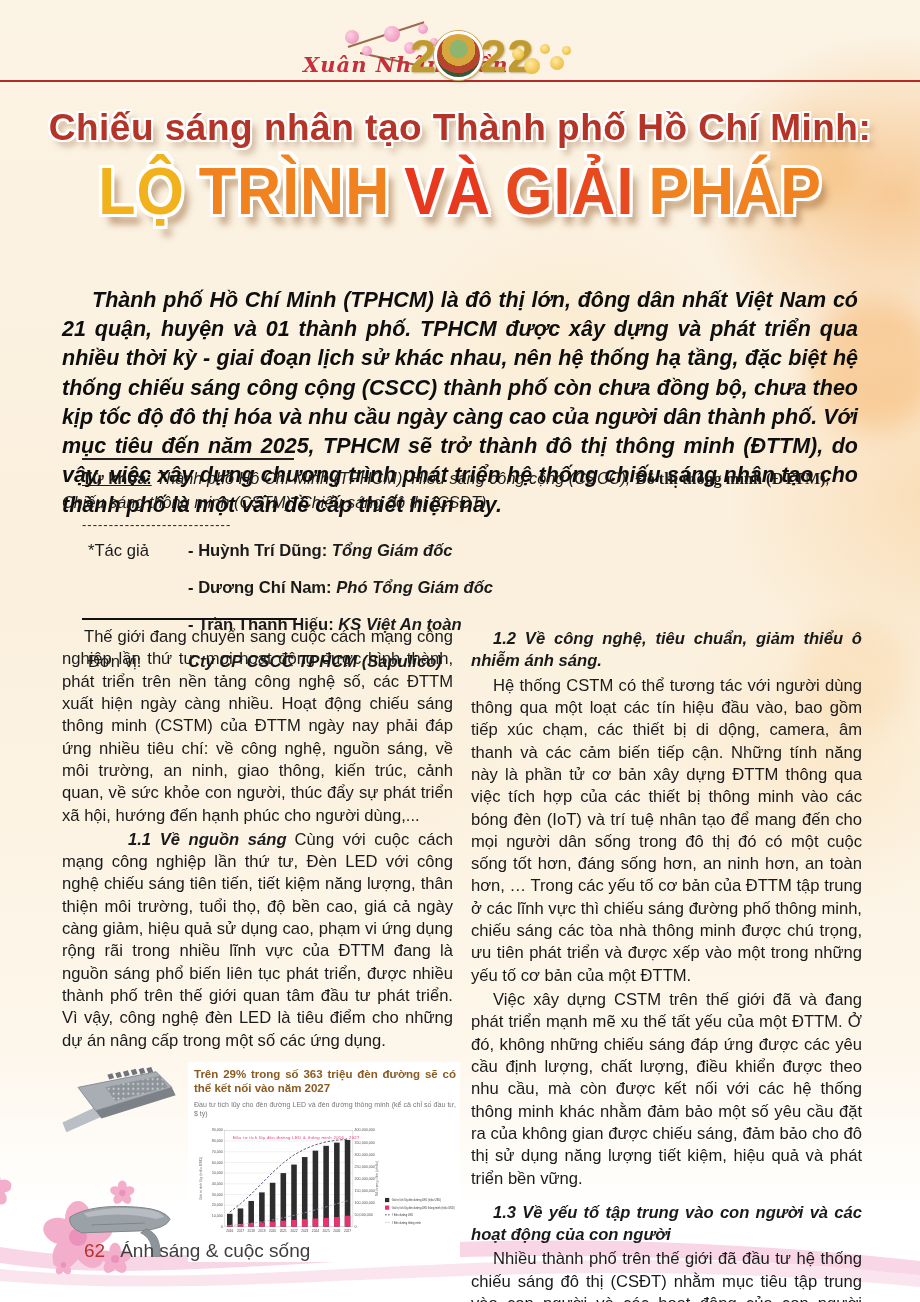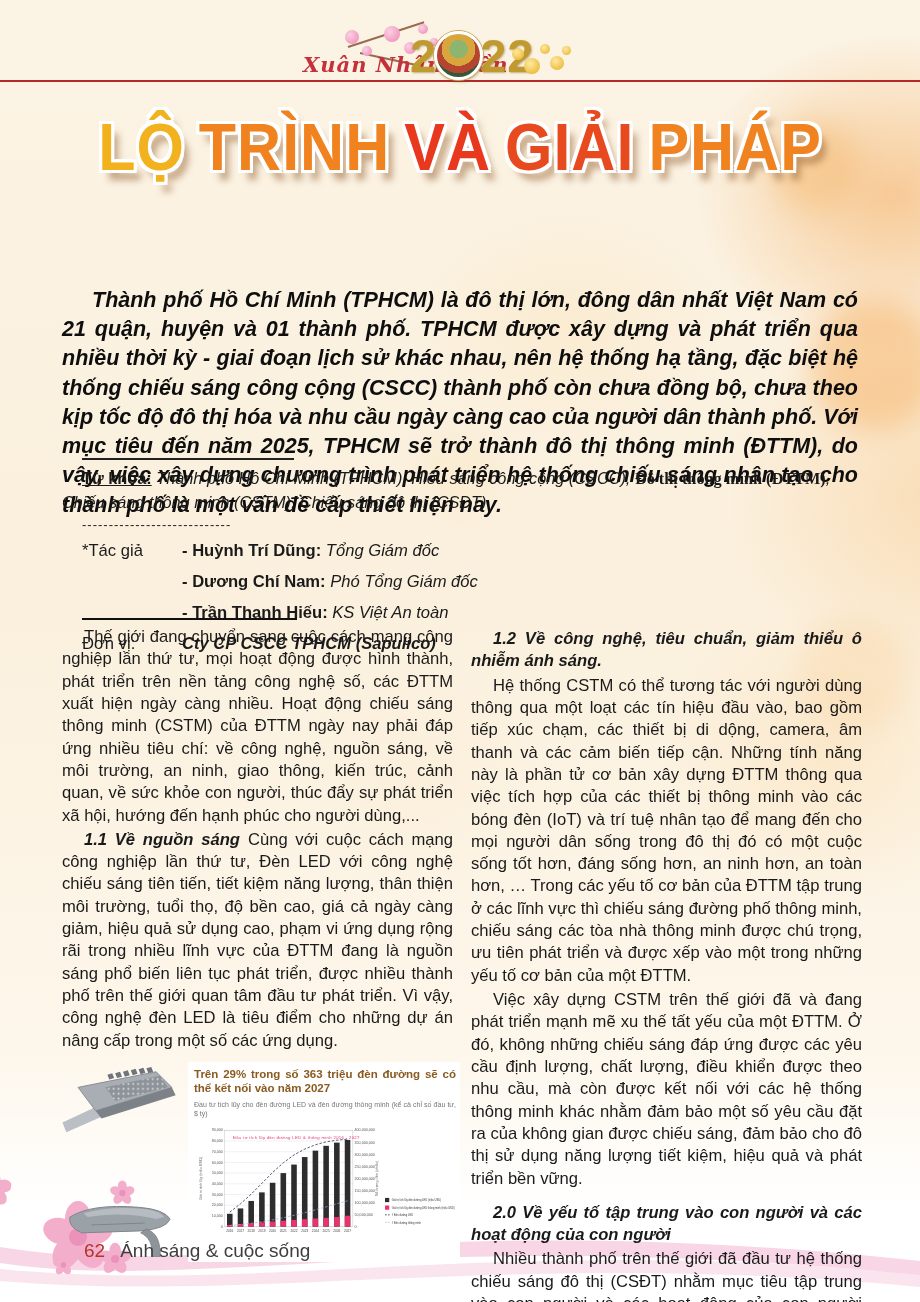--- a/index.html
+++ b/index.html
@@ -49,32 +49,32 @@
 
   
   .meta{position:absolute;left:62px;top:458px;width:796px;z-index:2;font-size:16.3px;}
   .meta .rule{width:212px;height:2px;background:#222;margin:0 0 7px 20px;}
   .kw{line-height:1.45;}
   .kw-indent{display:inline-block;width:20px;}
   .kw-label{font-weight:bold;text-decoration:underline;}
   .kw-italic{font-style:italic;}
   .kw-bold{font-weight:bold;font-family:Liberation Serif, serif;}
   .dashes{margin:3px 0 8px 20px;font-size:13px;letter-spacing:1px;color:#222;}
-  .authors{display:grid;grid-template-columns:100px auto;row-gap:8px;margin-left:20px;font-size:16.6px;line-height:1.38;}
+  .authors{display:grid;grid-template-columns:100px auto;row-gap:14px;margin-left:26px;font-size:16.6px;line-height:1.38;}
   .a-name{font-weight:bold;}
-  .a-role{font-weight:normal;font-style:italic;}
+  .a-role{font-weight:bold;font-style:italic;}
   .unit-value{font-weight:bold;font-style:italic;}
 
   
   .columns{position:absolute;left:62px;top:616px;width:800px;display:flex;gap:18px;z-index:2;}
   .col{width:391px;font-size:16.6px;line-height:1.345;text-align:justify;}
   .col .rule{width:215px;height:2px;background:#111;margin:2px 0 6px 20px;}
   .h1x{font-weight:bold;font-size:17.2px;text-indent:20px;margin:2px 0 4px;text-align:left;}
   .col p{margin:0 0 2px;text-indent:22px;}
-  .lead{font-weight:bold;font-style:italic;margin-right:8px;}
+  .lead{font-weight:bold;font-style:italic;margin-right:8px;margin-left:44px;}
   .h-bi{font-weight:bold;font-style:italic;text-indent:22px;margin:12px 0 2px;text-align:justify;}
 
   
   .figure{display:flex;gap:8px;margin-top:10px;align-items:stretch;}
   .lights{width:118px;display:flex;flex-direction:column;justify-content:space-between;}
   .chartbox{flex:1;background:#fff;padding:5px 4px 3px 6px;}
   .chart-title{font-weight:bold;font-size:11.5px;color:#8a5a20;line-height:1.25;margin-bottom:4px;}
   .chart-sub{font-size:7px;color:#777;margin-bottom:1px;}
 
   
@@ -109,20 +109,21 @@
     </div>
     <div class="yflower" style="left:512px;top:48px;width:12px;height:12px;"></div>
     <div class="yflower" style="left:524px;top:58px;width:16px;height:16px;"></div>
     <div class="yflower" style="left:540px;top:44px;width:10px;height:10px;"></div>
     <div class="yflower" style="left:550px;top:56px;width:14px;height:14px;"></div>
     <div class="yflower" style="left:562px;top:46px;width:9px;height:9px;"></div>
   </div>
   <div class="red-rule"></div>
 
   <div class="titleblock">
+    <div class="t1">Chiếu sáng nhân tạo Thành phố Hồ Chí Minh:</div>
     <div class="t2">
       <span style="color: rgb(242, 178, 29);">LỘ</span><span style="color: rgb(240, 130, 31);">TRÌNH</span><span style="color: rgb(232, 57, 31);">VÀ</span><span style="color: rgb(232, 74, 31);">GIẢI</span><span style="color: rgb(240, 130, 32);">PHÁP</span>
     </div>
   </div>
 
   <div class="intro">Thành phố Hồ Chí Minh (TPHCM) là đô thị lớn, đông dân nhất Việt Nam có 21 quận, huyện và 01 thành phố. TPHCM được xây dựng và phát triển qua nhiều thời kỳ - giai đoạn lịch sử khác nhau, nên hệ thống hạ tầng, đặc biệt hệ thống chiếu sáng công cộng (CSCC) thành phố còn chưa đồng bộ, chưa theo kịp tốc độ đô thị hóa và nhu cầu ngày càng cao của người dân thành phố. Với mục tiêu đến năm 2025, TPHCM sẽ trở thành đô thị thông minh (ĐTTM), do vậy, việc xây dựng chương trình phát triển hệ thống chiếu sáng nhân tạo cho thành phố là một vấn đề cấp thiết hiện nay.</div>
 
   <div class="meta">
     <div class="rule"></div>
     <div class="kw">
@@ -255,21 +256,21 @@
             </svg>
         </div>
       </div>
 
     </div>
 
     <div class="col">
       <div class="h-bi">1.2  Về công nghệ, tiêu chuẩn, giảm thiểu ô nhiễm ánh sáng.</div>
       <p>Hệ thống CSTM có thể tương tác với người dùng thông qua một loạt các tín hiệu đầu vào, bao gồm tiếp xúc chạm, các thiết bị di dộng, camera, âm thanh và các cảm biến tiếp cận. Những tính năng này là phần tử cơ bản xây dựng ĐTTM thông qua việc tích hợp của các thiết bị thông minh vào các bóng đèn (IoT) và trí tuệ nhân tạo để mang đến cho mọi người dân sống trong đô thị đó có một cuộc sống tốt hơn, đáng sống hơn, an ninh hơn, an toàn hơn, … Trong các yếu tố cơ bản của ĐTTM tập trung ở các lĩnh vực thì chiếu sáng đường phố thông minh, chiếu sáng các tòa nhà thông minh được chú trọng, ưu tiên phát triển và được xếp vào một trong những yếu tố cơ bản của một ĐTTM.</p>
       <p>Việc xây dựng CSTM trên thế giới đã và đang phát triển mạnh mẽ xu thế tất yếu của một ĐTTM. Ở đó, không những chiếu sáng đáp ứng được các yêu cầu định lượng, chất lượng, điều khiển được theo nhu cầu, mà còn được kết nối với các hệ thống thông minh khác nhằm đảm bảo một số yêu cầu đặt ra của không gian được chiếu sáng, đảm bảo cho đô thị sử dụng năng lượng tiết kiệm, hiệu quả và phát triển bền vững.</p>
-      <div class="h-bi">2.0 Về yếu tố tập trung vào con người và các hoạt động của con người</div>
+      <div class="h-bi">1.3 Về yếu tố tập trung vào con người và các hoạt động của con người</div>
       <p>Nhiều thành phố trên thế giới đã đầu tư hệ thống chiếu sáng đô thị (CSĐT) nhằm mục tiêu tập trung vào con người và các hoạt động của con người nhằm khuyến kích các hoạt động về đêm của người dân, thu hút khách</p>
     </div>
   </div>
 
   <svg class="footer-waves" width="920" height="125" viewBox="0 0 920 125">
     <path d="M0,70 C200,104 420,30 920,84 L920,98 C420,48 200,116 0,86 Z" fill="#f2b4d0" opacity=".55"></path>
     <path d="M0,92 C260,118 520,56 920,98 L920,110 C520,72 260,126 0,104 Z" fill="#f6cade" opacity=".5"></path>
     <g id="flw">
       <ellipse cx="78" cy="42" rx="13" ry="18" fill="#f3aecb"></ellipse>
       <ellipse cx="78" cy="42" rx="13" ry="18" fill="#f3aecb" transform="rotate(72 78 60)"></ellipse>

